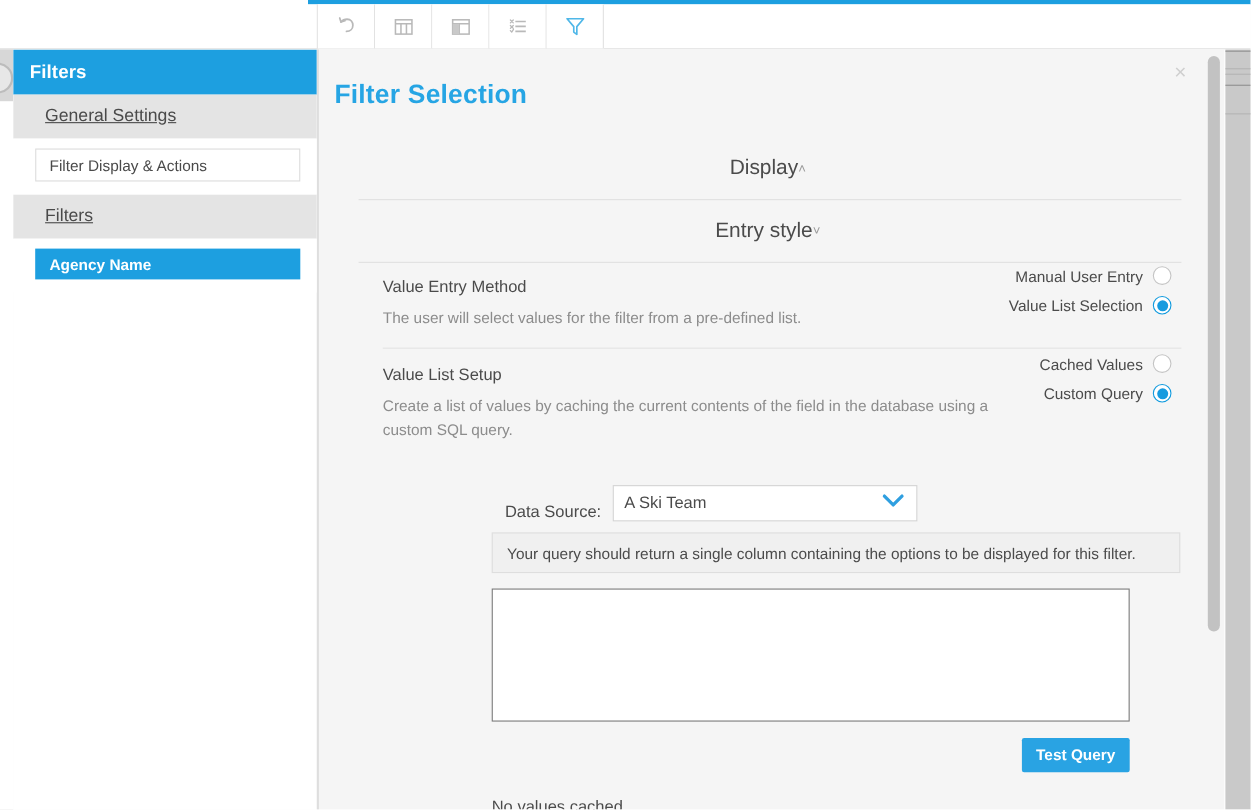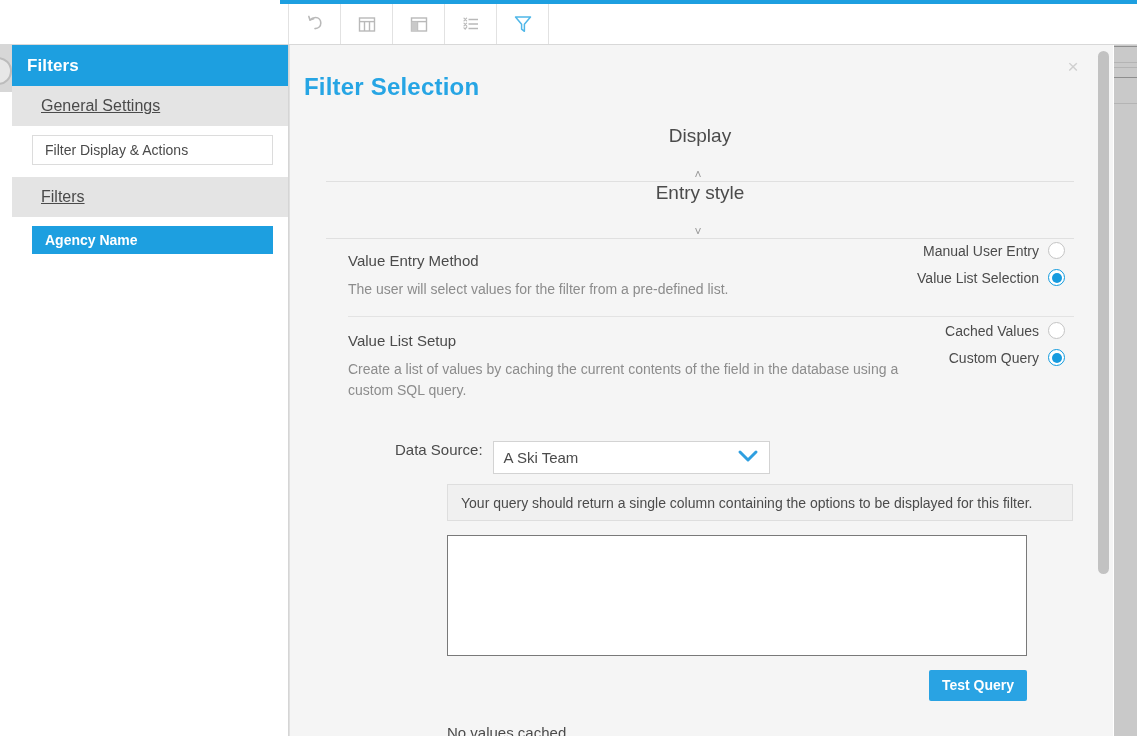--- a/index.html
+++ b/index.html
@@ -189,26 +189,25 @@
 
   .accordion {
     position: absolute;
     left: 36px; top: 80px;
     width: 748px;
   }
   .acc-row {
     height: 56px;
     display: flex;
     align-items: center;
-    justify-content: space-between;
+    justify-content: center;
     border-bottom: 1px solid #e0e0e0;
     color: #4b4b4b;
     font-size: 19px;
     cursor: pointer;
-    flex-direction: column;
   }
   .acc-row.last { border-bottom: 1px solid #e0e0e0; }
   .chev {
     color: #9a9a9a;
     font-size: 12px;
     line-height: 1;
     padding-right: 4px;
   }
 
   
@@ -268,22 +267,22 @@
   .radio.on::after {
     content: "";
     position: absolute;
     left: 2.5px; top: 2.5px;
     width: 10px; height: 10px;
     border-radius: 50%;
     background: #169bdf;
   }
   .ds-row {
     display: flex;
-    align-items: flex-start;
-    margin-left: 47px;
+    align-items: flex-end;
+    margin-left: 111px;
   }
   .ds-label {
     color: #4b4b4b;
     font-size: 15px;
     margin-right: 10px;
   }
   .ds-select {
     width: 277px;
     height: 33px;
     background: #ffffff;

